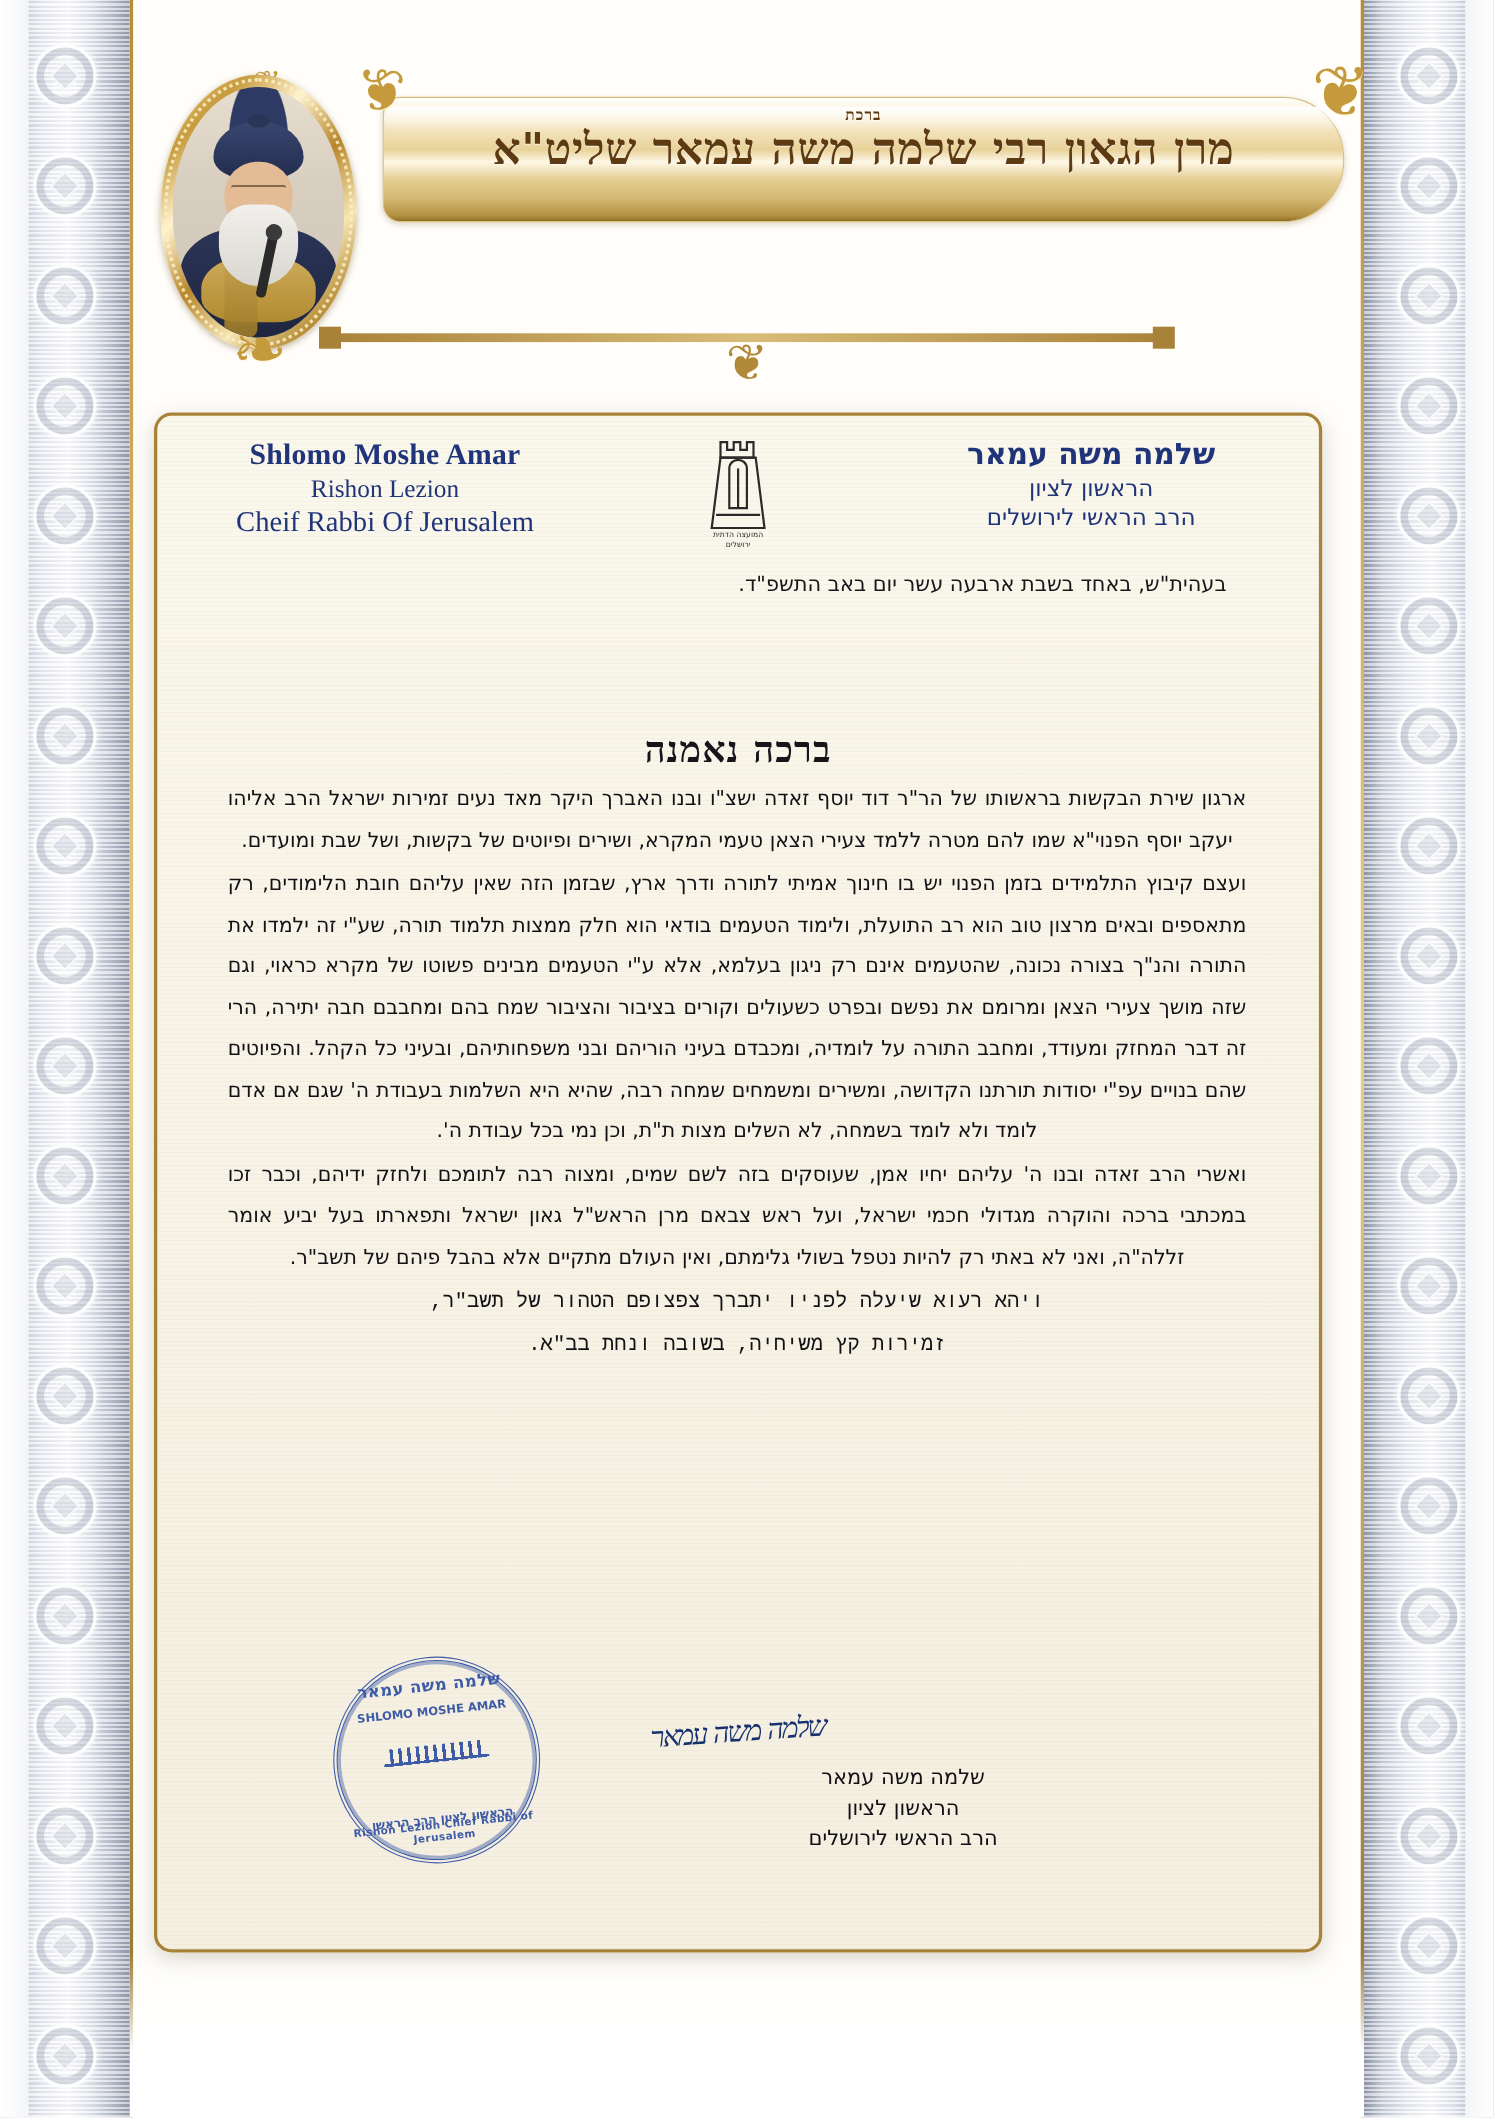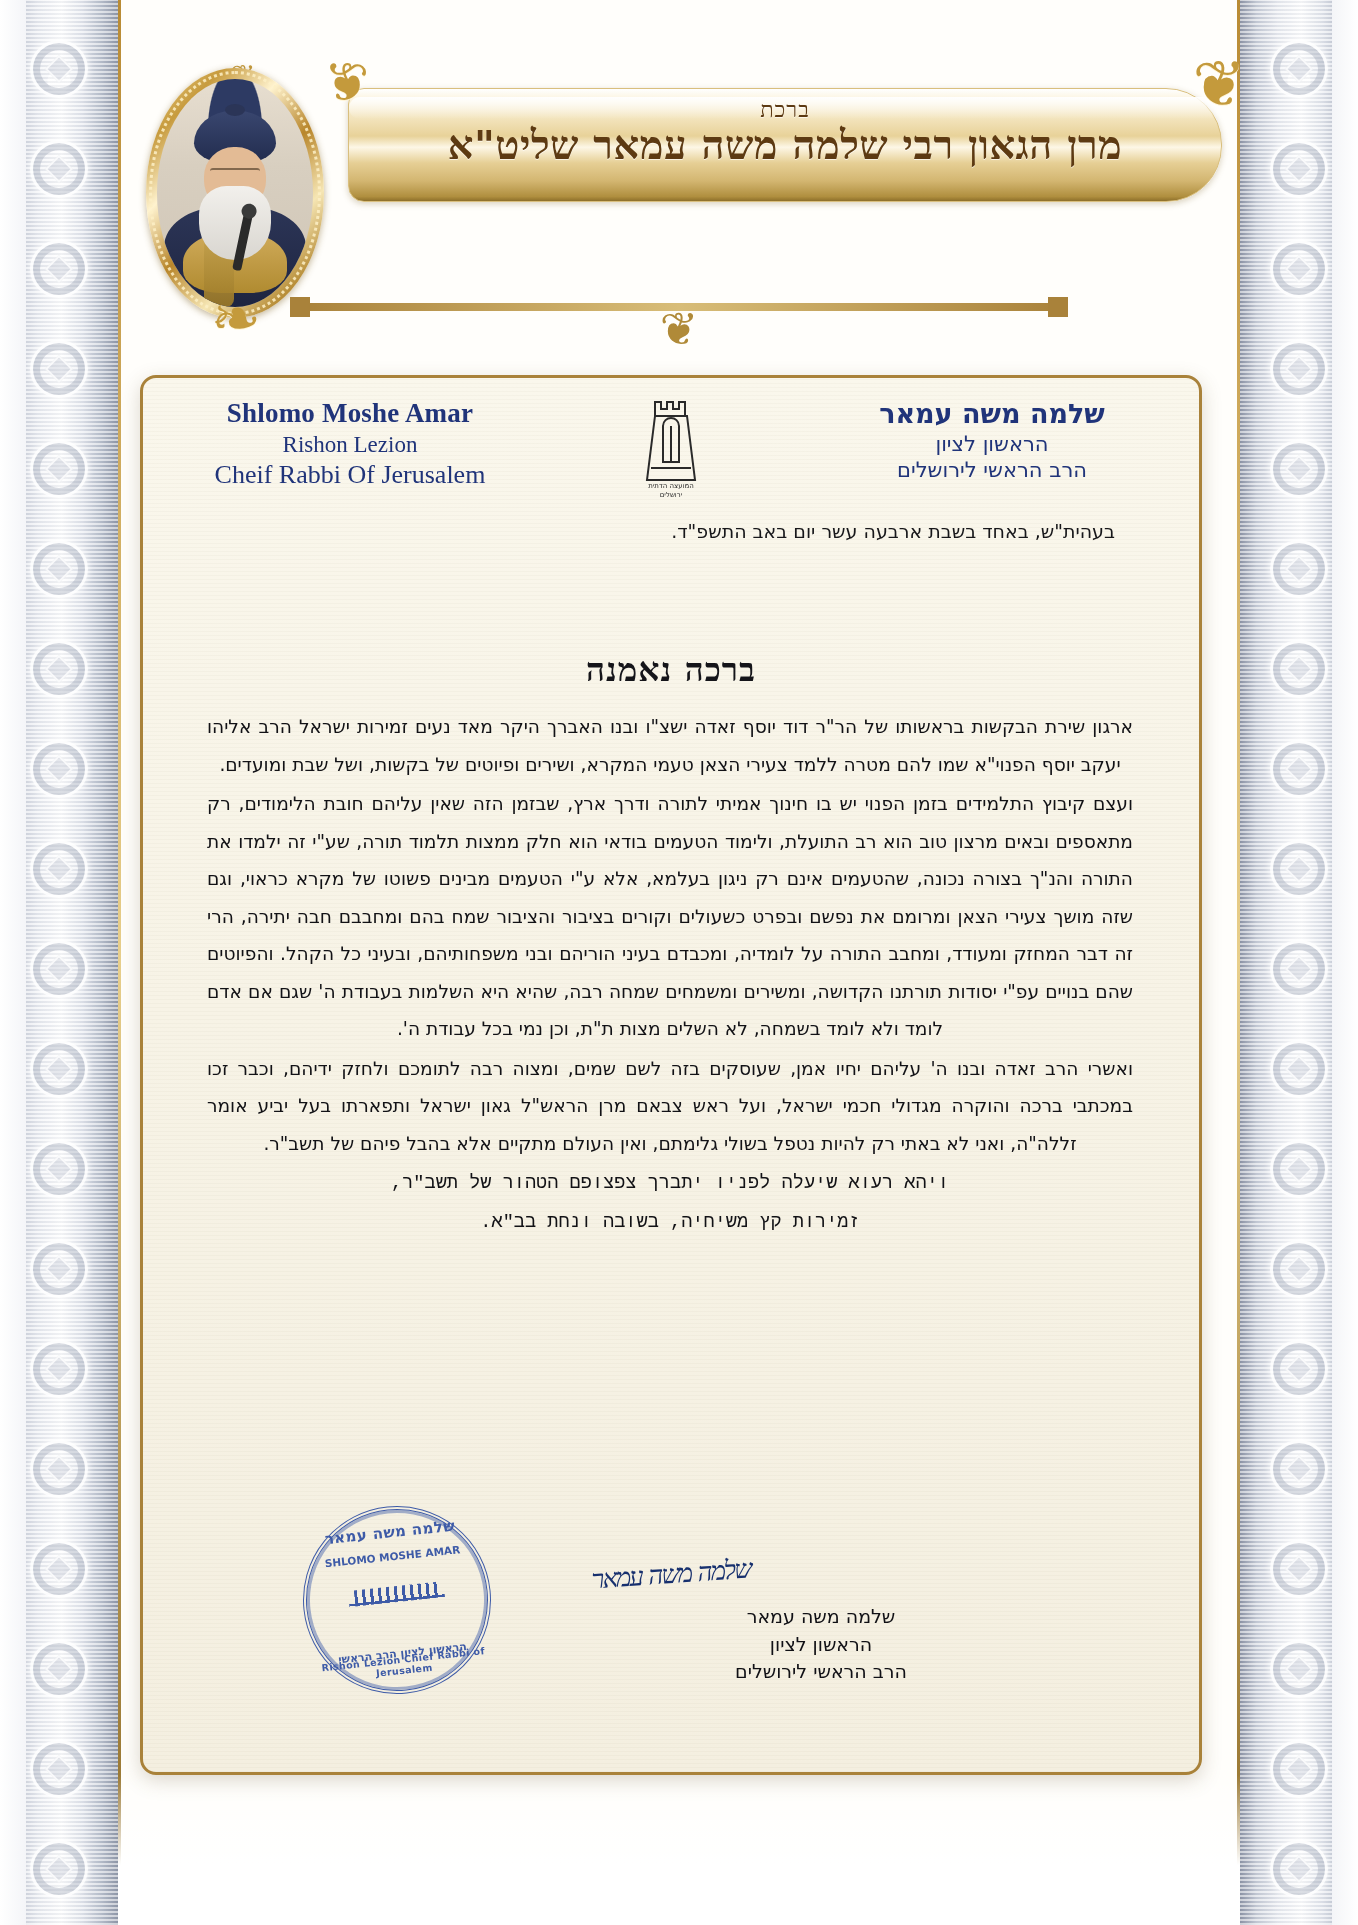--- a/index.html
+++ b/index.html
@@ -122,21 +122,21 @@
     position:absolute;left:0;right:0;top:8px;height:22px;
     background:linear-gradient(180deg,rgba(255,255,255,.95),rgba(255,255,255,0));
     border-radius:14px;
   }
   .banner-text{
     position:absolute;left:0;right:0;top:8px;text-align:center;
     direction:rtl;color:#5d3a12;
     font-family:"DejaVu Serif","Liberation Serif",serif;
     text-shadow:0 1px 0 rgba(255,255,255,.65);
   }
-  .banner-line1{font-size:22px;font-weight:normal;letter-spacing:1px;}
+  .banner-line1{font-size:14px;font-weight:bold;letter-spacing:1px;}
   .banner-line2{font-size:40px;font-weight:bold;margin-top:-2px;letter-spacing:.5px;}
 
   .banner-swirl{
     position:absolute;right:-6px;top:52px;color:#c49a3c;font-size:64px;line-height:1;
     text-shadow:0 1px 0 #fff4d6;
   }
   .banner-swirl.left{left:206px;right:auto;top:56px;font-size:54px;transform:scaleX(-1);}
 
   .header-sub{
     position:absolute;left:230px;right:28px;top:222px;
@@ -188,21 +188,21 @@
   .lh-he-2{font-size:21px;margin-top:3px;}
   .lh-he-3{font-size:21px;margin-top:2px;}
 
   .date-line{
     position:absolute;right:84px;top:142px;direction:rtl;
     font-size:19px;color:#17171a;
     font-family:"DejaVu Sans","Liberation Sans",sans-serif;
   }
 
   .doc-title{
-    position:absolute;left:0;right:0;top:272px;text-align:center;direction:rtl;
+    position:absolute;left:0;right:0;top:284px;text-align:center;direction:rtl;
     font-family:"DejaVu Serif","Liberation Serif",serif;
     font-size:33px;font-weight:bold;color:#15151a;letter-spacing:1px;
   }
 
   .body-text{
     position:absolute;left:64px;right:66px;top:330px;
     direction:rtl;text-align:justify;
     font-family:"DejaVu Sans","Liberation Sans",sans-serif;
     font-size:18.6px;line-height:2.02;color:#121216;
   }

